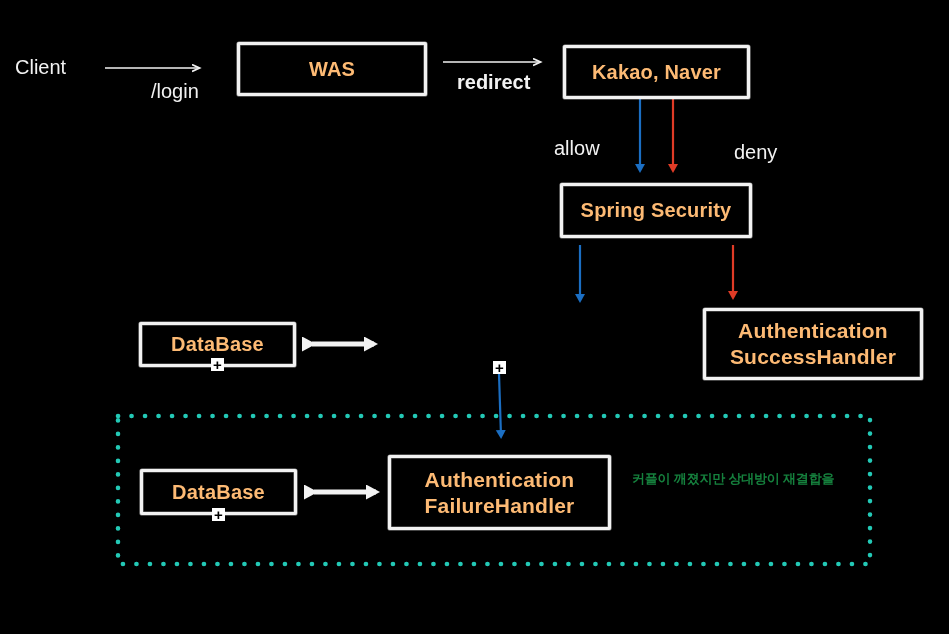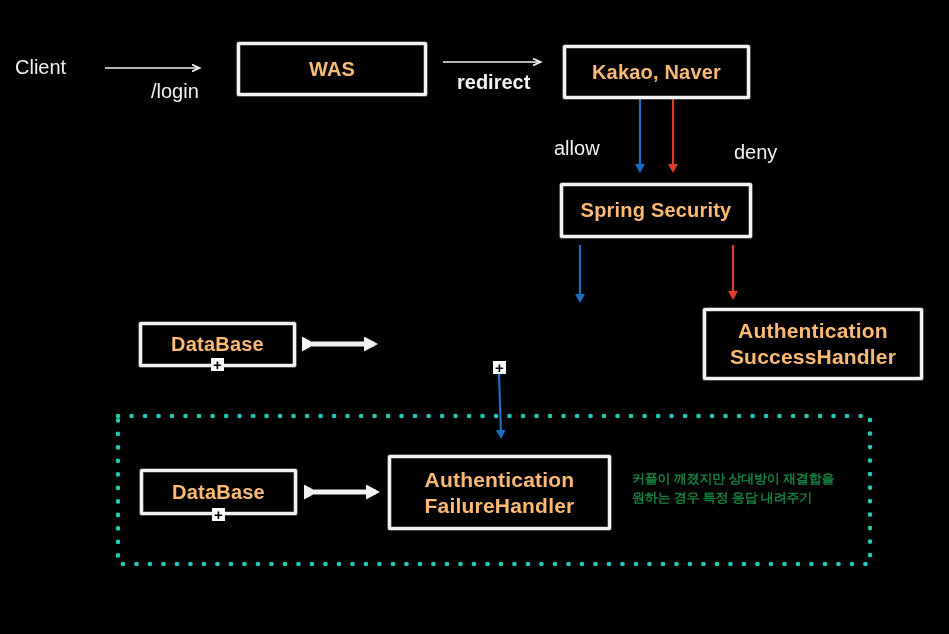--- a/index.html
+++ b/index.html
@@ -122,16 +122,15 @@
     <span>Authentication</span>
     <span>FailureHandler</span>
   </div>
 
   <div class="plus-marker" style="left:211px; top:358px;">+</div>
   <div class="plus-marker" style="left:493px; top:361px;">+</div>
   <div class="plus-marker" style="left:212px; top:508px;">+</div>
 
   <div class="annotation" style="left:632px; top:469px;">
     <div>커플이 깨졌지만 상대방이 재결합을</div>
-    <div>원하는 경우 특정 응답 내려주기</div>
   </div>
 
 </div>
 
 </body></html>

